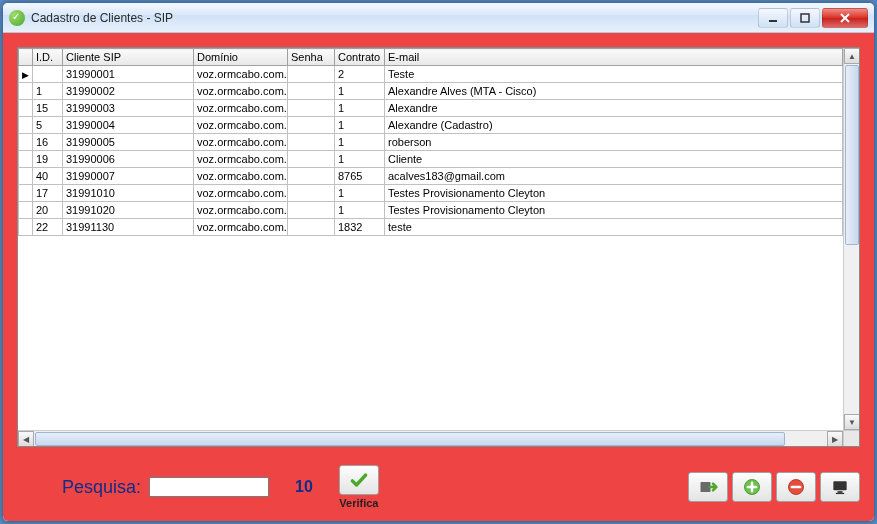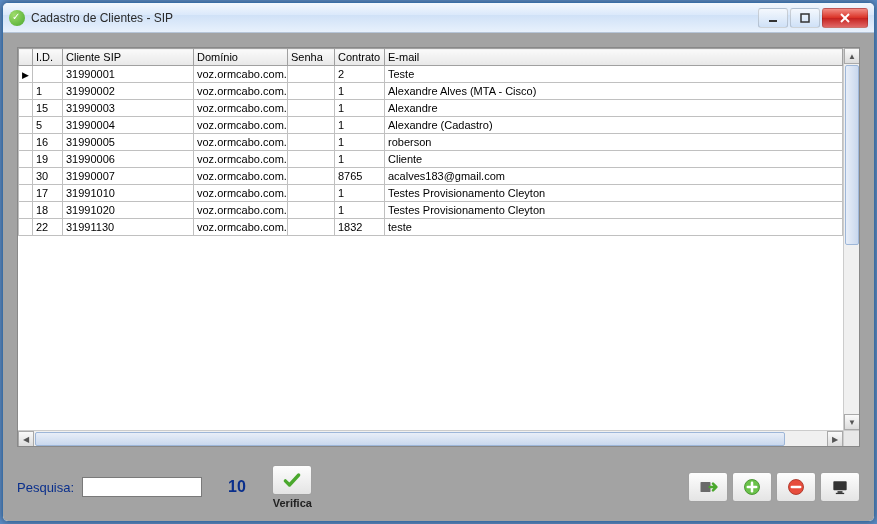--- a/index.html
+++ b/index.html
@@ -66,21 +66,21 @@
     width: 46px;
     background: linear-gradient(to bottom, #f28b82, #d93025 50%, #c5221f 51%, #e06666);
     color: #fff;
     font-weight: bold;
   }
   .win-btn svg { display:block; }
 
   .client-area {
     position: absolute;
     left: 0; top: 30px; right: 0; bottom: 0;
-    background: #a3a3a3;
+    background: #ef4444;
     padding: 14px 14px 10px 14px;
   }
   .grid-wrap {
     border: 1px solid #888;
     background: #fff;
     height: 400px;
     position: relative;
     overflow: hidden;
   }
   .grid-inner {
@@ -191,42 +191,43 @@
   }
 
   .footer {
     display: flex;
     align-items: center;
     margin-top: 16px;
     height: 48px;
   }
   .search-label {
     color: #0a2f8c;
-    font-size: 13px;
+    font-size: 18px;
     font-weight: normal;
     margin-right: 8px;
+    margin-left: 45px;
   }
   .search-input {
     width: 120px;
     height: 20px;
     border: 1px solid #7a7a7a;
     background: #fff;
     padding: 0 3px;
     font-size: 11px;
   }
   .count {
     color: #0a2f8c;
     font-size: 16px;
     font-weight: bold;
     margin-left: 26px;
   }
   .verify-wrap {
     display: flex;
     flex-direction: column;
-    align-items: flex-end;
+    align-items: center;
     margin-left: 26px;
   }
   .verify-btn {
     width: 40px; height: 30px;
     border: 1px solid #a0a0a0;
     background: linear-gradient(to bottom, #fdfdfd, #e4e4e4);
     border-radius: 3px;
     display:flex; align-items:center; justify-content:center;
   }
   .verify-btn svg { width:20px; height:20px; }
@@ -348,39 +349,39 @@
                 <td class="col-marker"></td>
                 <td class="col-id">19</td>
                 <td class="col-client">31990006</td>
                 <td class="col-domain">voz.ormcabo.com.br</td>
                 <td class="senha-cell">·</td>
                 <td class="col-contrato">1</td>
                 <td class="col-email">Cliente</td>
               </tr>
               <tr>
                 <td class="col-marker"></td>
-                <td class="col-id">30</td>
+                <td class="col-id">40</td>
                 <td class="col-client">31990007</td>
                 <td class="col-domain">voz.ormcabo.com.br</td>
                 <td class="senha-cell">·</td>
                 <td class="col-contrato">8765</td>
                 <td class="col-email">acalves183@gmail.com</td>
               </tr>
               <tr>
                 <td class="col-marker"></td>
                 <td class="col-id">17</td>
                 <td class="col-client">31991010</td>
                 <td class="col-domain">voz.ormcabo.com.br</td>
                 <td class="senha-cell">·</td>
                 <td class="col-contrato">1</td>
                 <td class="col-email">Testes Provisionamento Cleyton</td>
               </tr>
               <tr>
                 <td class="col-marker"></td>
-                <td class="col-id">18</td>
+                <td class="col-id">20</td>
                 <td class="col-client">31991020</td>
                 <td class="col-domain">voz.ormcabo.com.br</td>
                 <td class="senha-cell">·</td>
                 <td class="col-contrato">1</td>
                 <td class="col-email">Testes Provisionamento Cleyton</td>
               </tr>
               <tr>
                 <td class="col-marker"></td>
                 <td class="col-id">22</td>
                 <td class="col-client">31991130</td>

